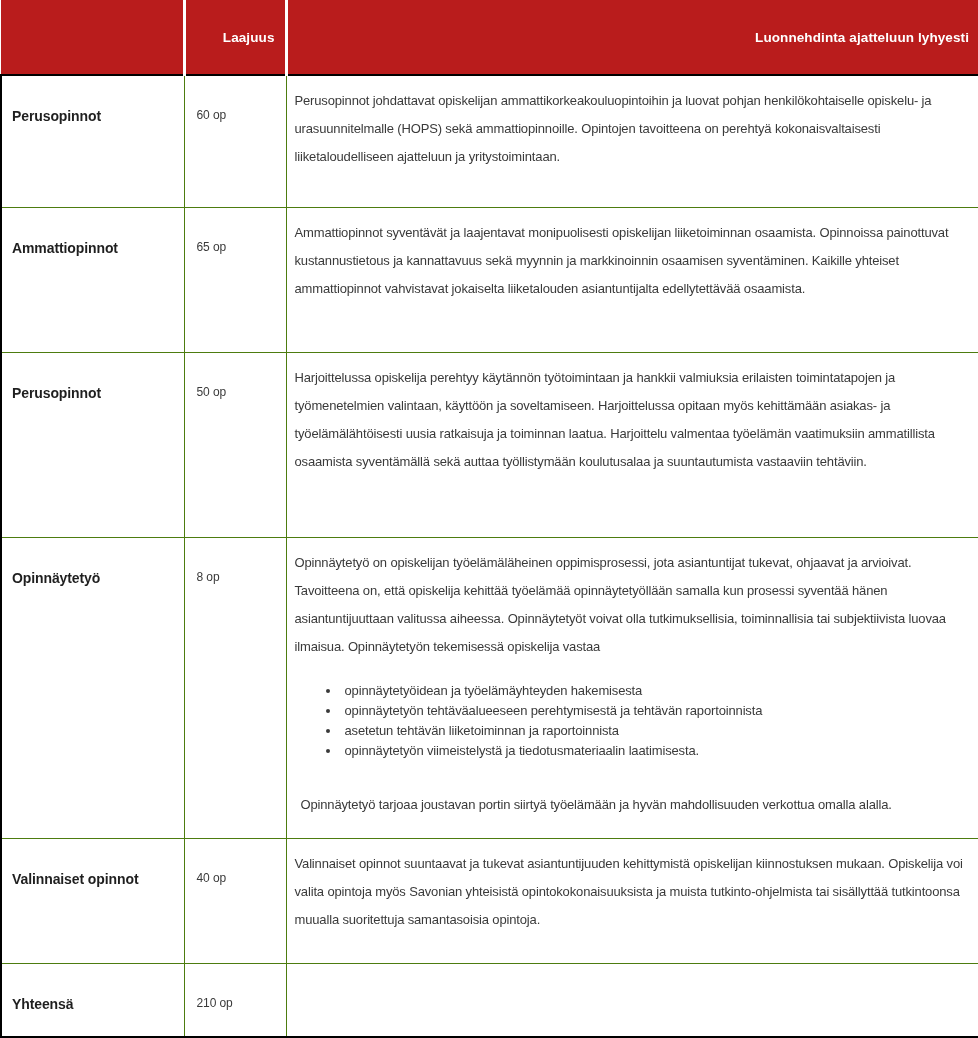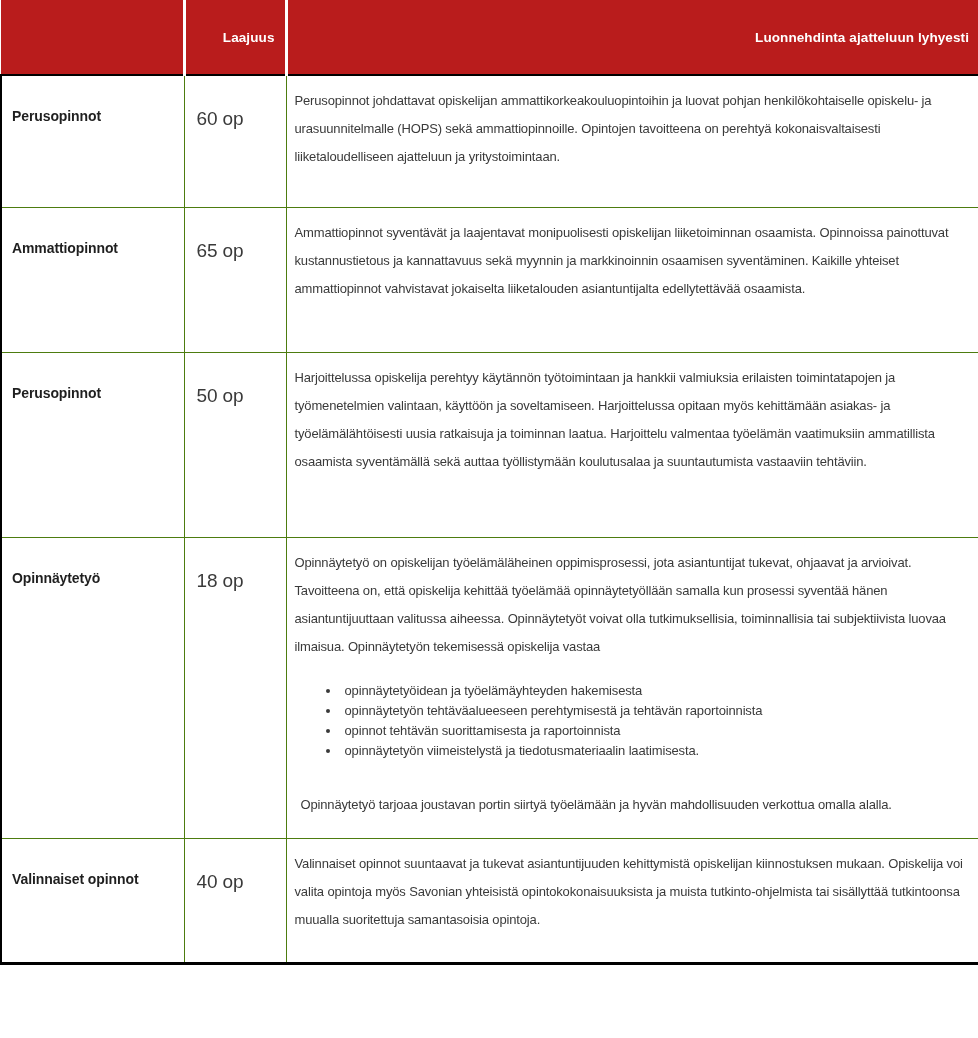--- a/index.html
+++ b/index.html
@@ -49,21 +49,21 @@
   tbody tr:last-child > *  { border-bottom: 3px solid #000000; }
 
   tbody th.row-label {
     font-size: 14px;
     font-weight: bold;
     color: #1f1f1f;
     padding: 32px 10px 10px 10px;
     letter-spacing: -0.1px;
   }
   tbody td.credits {
-    font-size: 19px;
+    font-size: 12px;
     padding: 32px 8px 10px 12px;
     letter-spacing: -0.1px;
   }
   tbody td.desc {
     font-size: 13px;
     line-height: 28px;
     padding: 11px 8px 10px 8px;
     letter-spacing: -0.15px;
   }
   td.desc p { margin: 0; }
@@ -125,36 +125,43 @@
     <tr class="r-harj">
       <th class="row-label">Perusopinnot</th>
       <td class="credits">50 op</td>
       <td class="desc">
         <p>Harjoittelussa opiskelija perehtyy käytännön työtoimintaan ja hankkii valmiuksia erilaisten toimintatapojen ja työmenetelmien valintaan, käyttöön ja soveltamiseen.  Harjoittelussa opitaan myös kehittämään asiakas- ja työelämälähtöisesti uusia ratkaisuja ja toiminnan laatua.  Harjoittelu valmentaa työelämän vaatimuksiin ammatillista osaamista syventämällä sekä auttaa työllistymään koulutusalaa ja suuntautumista vastaaviin tehtäviin.</p>
       </td>
     </tr>
 
     <tr class="r-opin">
       <th class="row-label">Opinnäytetyö</th>
-      <td class="credits">18 op</td>
+      <td class="credits">8 op</td>
       <td class="desc">
         <p>Opinnäytetyö on opiskelijan työelämäläheinen oppimisprosessi, jota asiantuntijat tukevat, ohjaavat ja arvioivat. Tavoitteena on, että opiskelija kehittää työelämää opinnäytetyöllään samalla kun prosessi syventää hänen asiantuntijuuttaan valitussa aiheessa.  Opinnäytetyöt voivat olla tutkimuksellisia, toiminnallisia tai subjektiivista luovaa ilmaisua. Opinnäytetyön tekemisessä opiskelija vastaa</p>
         <ul>
           <li>opinnäytetyöidean ja työelämäyhteyden hakemisesta</li>
           <li>opinnäytetyön tehtäväalueeseen perehtymisestä ja tehtävän raportoinnista</li>
-          <li>opinnot tehtävän suorittamisesta ja raportoinnista</li>
+          <li>asetetun tehtävän liiketoiminnan ja raportoinnista</li>
           <li>opinnäytetyön viimeistelystä ja tiedotusmateriaalin laatimisesta.</li>
         </ul>
         <p class="closing">Opinnäytetyö tarjoaa joustavan portin siirtyä työelämään ja hyvän mahdollisuuden verkottua omalla alalla.</p>
       </td>
     </tr>
 
     <tr class="r-valinn">
       <th class="row-label">Valinnaiset opinnot</th>
       <td class="credits">40 op</td>
       <td class="desc">
         <p>Valinnaiset opinnot suuntaavat ja tukevat asiantuntijuuden kehittymistä opiskelijan kiinnostuksen mukaan. Opiskelija voi valita opintoja myös Savonian yhteisistä opintokokonaisuuksista ja muista tutkinto-ohjelmista tai sisällyttää tutkintoonsa muualla suoritettuja samantasoisia opintoja.</p>
       </td>
     </tr>
 
+    <tr class="r-yht">
+      <th class="row-label">Yhteensä</th>
+      <td class="credits">210 op</td>
+      <td class="desc">
+        <p></p>
+      </td>
+    </tr>
 
   </tbody>
 </table>
 
 </body></html>

